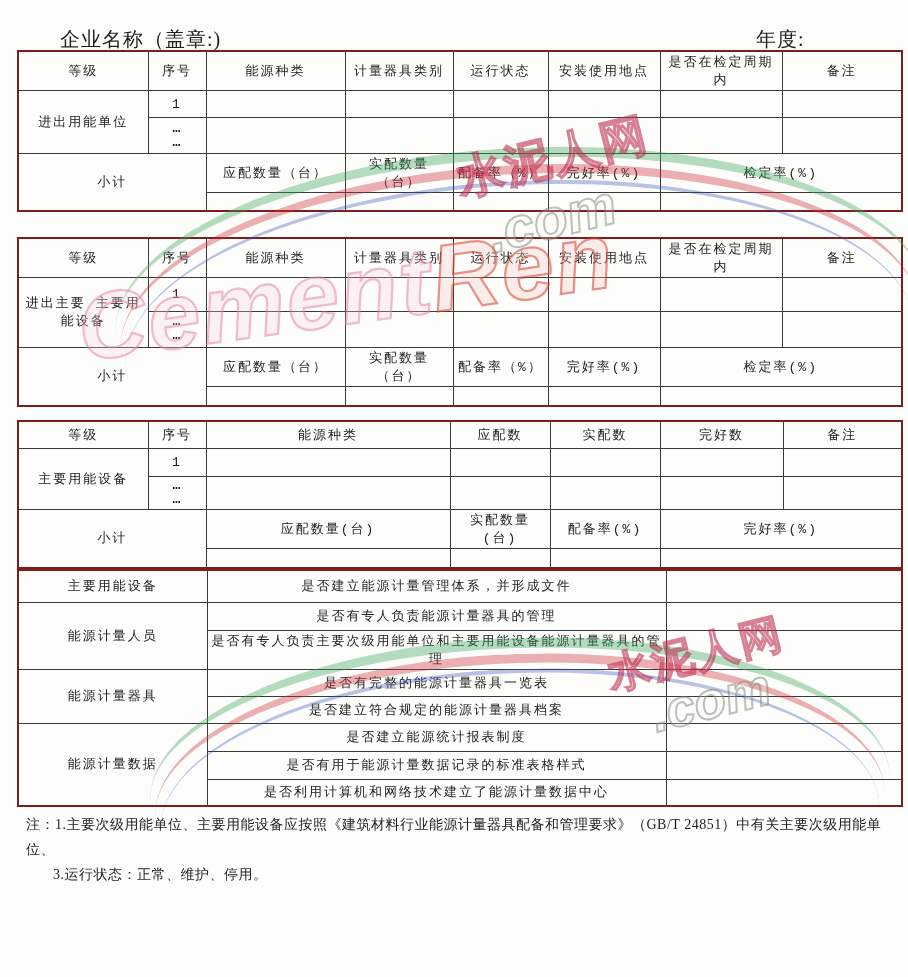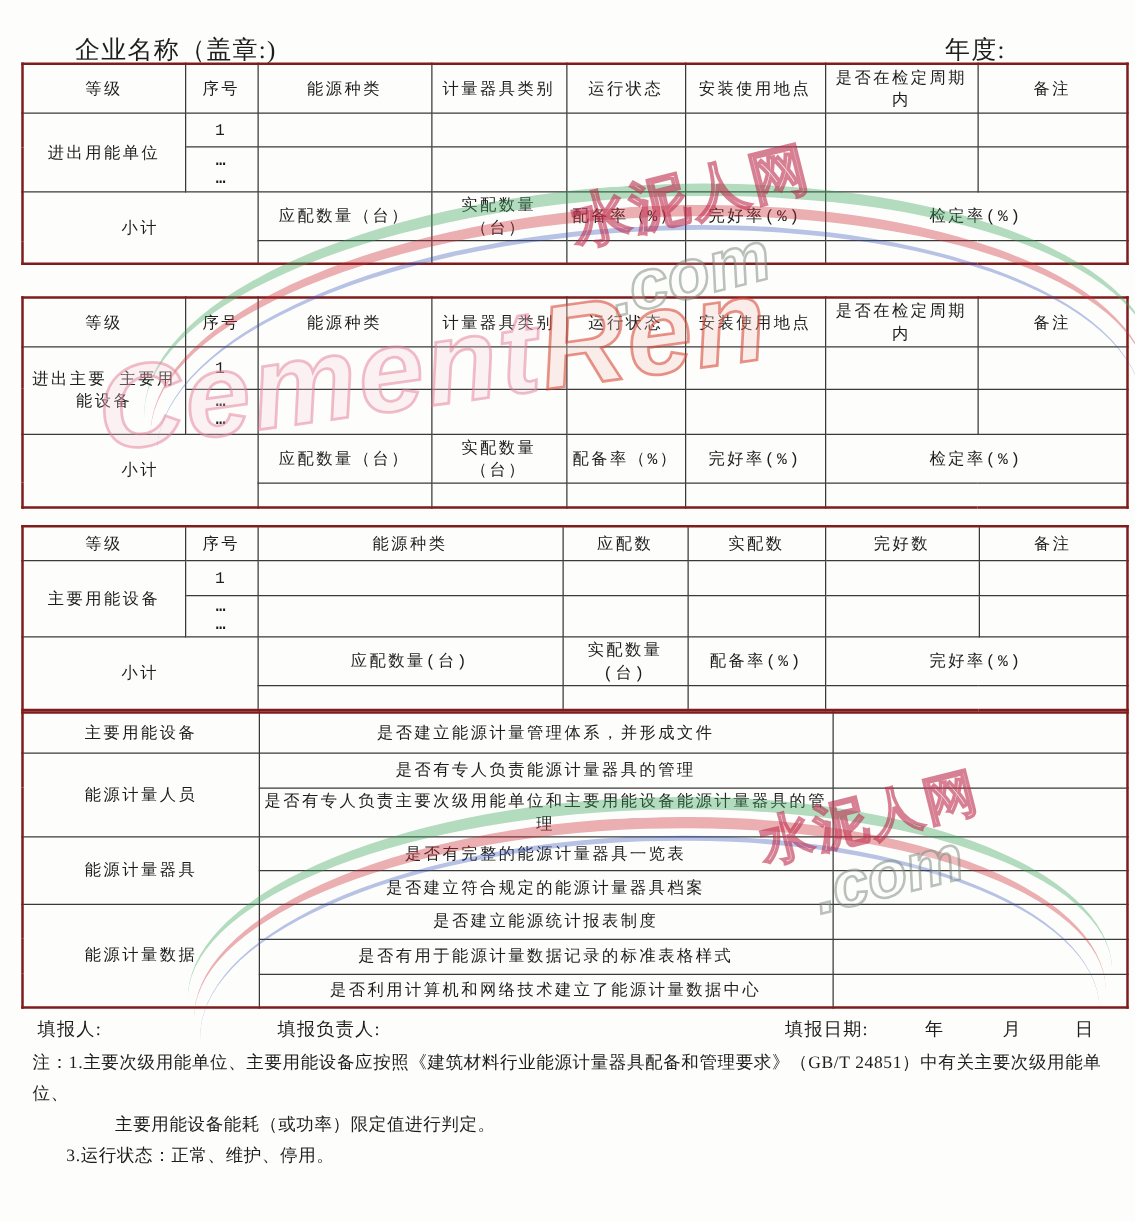--- a/index.html
+++ b/index.html
@@ -325,32 +325,23 @@
       <td class="qleft">是否有用于能源计量数据记录的标准表格样式</td>
       <td></td>
     </tr>
     <tr class="h27">
       <td class="qleft">是否利用计算机和网络技术建立了能源计量数据中心</td>
       <td></td>
     </tr>
   </tbody>
     </table>
 
-  <div class="sig-row">
-    <span class="sig-filler">填报人:</span>
-    <span class="sig-resp">填报负责人:</span>
-    <span class="sig-date">填报日期:</span>
-    <span class="sig-year">年</span>
-    <span class="sig-month">月</span>
-    <span class="sig-day">日</span>
-  </div>
 
   <div class="notes">
     <div class="n-first"><span>注：</span><span>1.主要次级用能单位、主要用能设备应按照《建筑材料行业能源计量器具配备和管理要求》（GB/T 24851）中有关主要次级用能单位、</span></div>
-    <div class="n-cont">主要用能设备能耗（或功率）限定值进行判定。</div>
     <div class="n-item">3.运行状态：正常、维护、停用。</div>
 
   </div>
 
   <div class="wm">
     <div class="arc a-green"></div>
     <div class="arc a-red"></div>
     <div class="arc a-blue"></div>
     <div class="wm-text wm-site1">水泥人网</div>
     <div class="wm-text wm-com1">.com</div>

